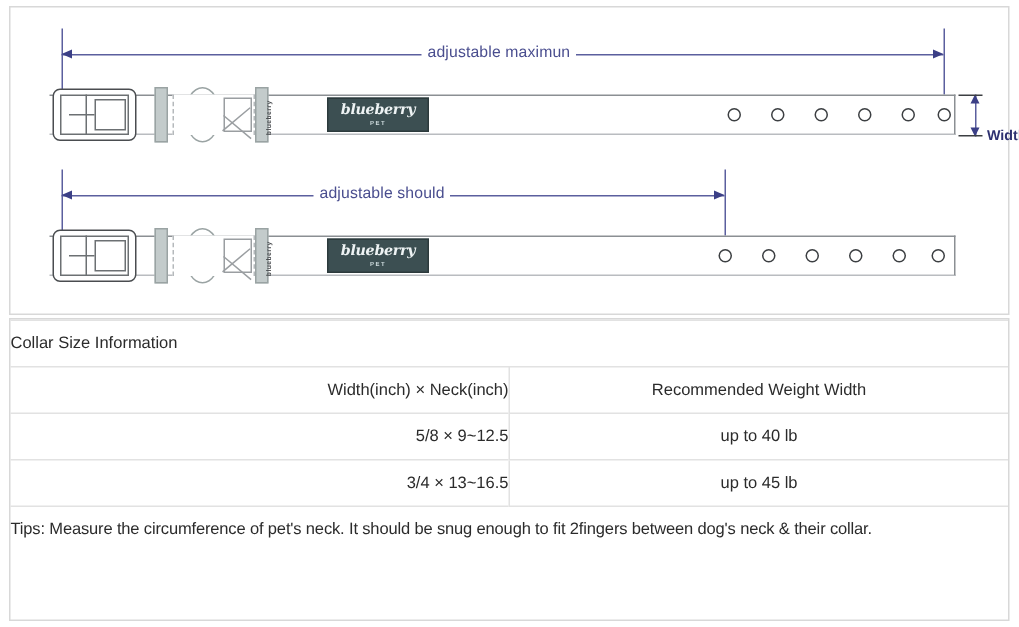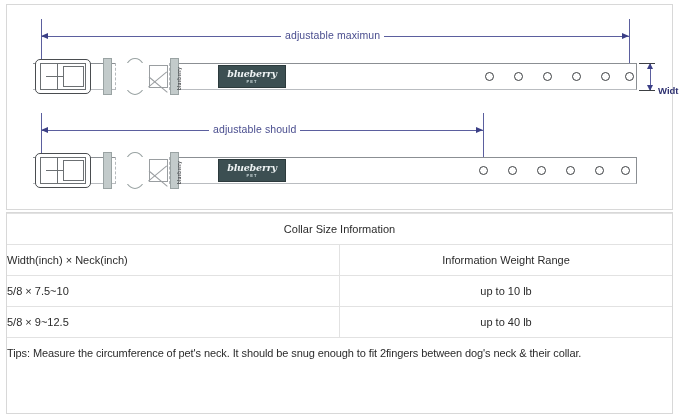--- a/index.html
+++ b/index.html
@@ -109,23 +109,23 @@
     position:absolute;left:6px;top:212px;width:667px;height:202px;
     border:1px solid #d8d8d8;box-sizing:border-box;background:#fff;
   }
   table.sz{border-collapse:collapse;width:100%;table-layout:fixed;}
   table.sz td{
     border-top:1px solid #e2e2e2;
     font-size:11px;color:#2b2b2b;
     padding:0;height:30px;vertical-align:middle;
   }
   td.title-cell{
-    border-top:none;padding-left:12px;font-size:12px;height:28px;text-align:center;
-  }
-  td.col-a{width:340px;text-align:left;border-right:1px solid #e2e2e2;}
+    border-top:none;padding-left:12px;font-size:12px;height:28px;text-align:left;
+  }
+  td.col-a{width:340px;text-align:right;border-right:1px solid #e2e2e2;}
   td.col-b{text-align:center;}
   td.hdr{font-size:11.5px;height:34px;}
   td.tips{
     border-right:none;padding-left:10px;text-align:left;font-size:10.5px;
     height:30px;letter-spacing:-0.1px;
   }
 </style>
 </head>
 <body>
 
@@ -221,29 +221,29 @@
   </div>
 
   <div class="table-wrap">
     <table class="sz">
       <tbody>
           <tr>
         <td class="title-cell" colspan="2">Collar Size Information</td>
       </tr>
       <tr>
         <td class="col-a hdr">Width(inch)  ×  Neck(inch)</td>
-        <td class="col-b hdr">Information Weight Range</td>
-      </tr>
-      <tr>
-        <td class="col-a">5/8 × 7.5~10</td>
-        <td class="col-b">up to 10 lb</td>
+        <td class="col-b hdr">Recommended Weight Width</td>
       </tr>
       <tr>
         <td class="col-a">5/8 × 9~12.5</td>
         <td class="col-b">up to 40 lb</td>
+      </tr>
+      <tr>
+        <td class="col-a">3/4 × 13~16.5</td>
+        <td class="col-b">up to 45 lb</td>
       </tr>
       <tr>
         <td class="tips" colspan="2">Tips: Measure the circumference of pet's neck. It should be snug enough to fit 2fingers between dog's neck &amp; their collar.</td>
       </tr>
     </tbody>
       </table>
   </div>
 
 </div>
 

